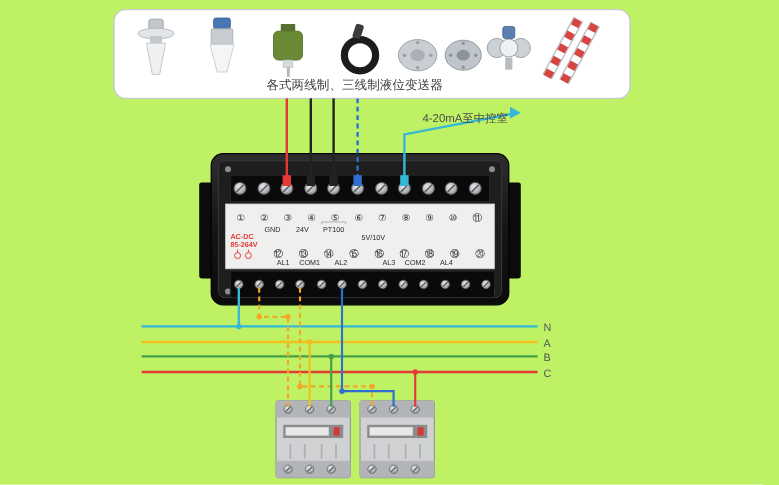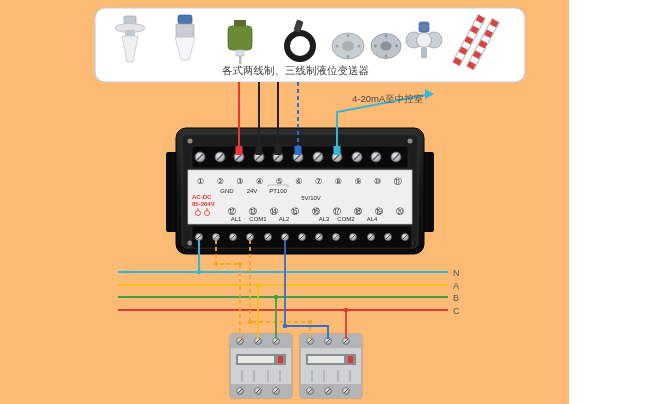--- a/index.html
+++ b/index.html
@@ -1,16 +1,16 @@
 <!DOCTYPE html>
 <html><head>
 <meta charset="utf-8">
 <style>
   html,body{margin:0;padding:0;background:#fff;}
-  .canvas{position:relative;width:569px;height:404px;background:#fdba74;overflow:hidden;
+  .canvas{position:relative;width:649px;height:404px;background:#bef264;overflow:hidden;
           font-family:"Liberation Sans", sans-serif;}
   svg{position:absolute;left:0;top:0;}
   text{font-family:"Liberation Sans", sans-serif;fill:#333;}
   .numrow{font-size:8px;letter-spacing:12.5px;fill:#2a2a2a;}
   .numrow2{font-size:8px;letter-spacing:13px;fill:#2a2a2a;}
   .tinylbl{font-size:6px;fill:#2a2a2a;}
   .redlbl{font-size:6px;fill:#e53935;font-weight:bold;}
   .caption{font-size:10.5px;fill:#3c3c3c;}
   .outlbl{font-size:9.5px;fill:#4a4a4a;}
   .phaselbl{font-size:9px;fill:#555;}

